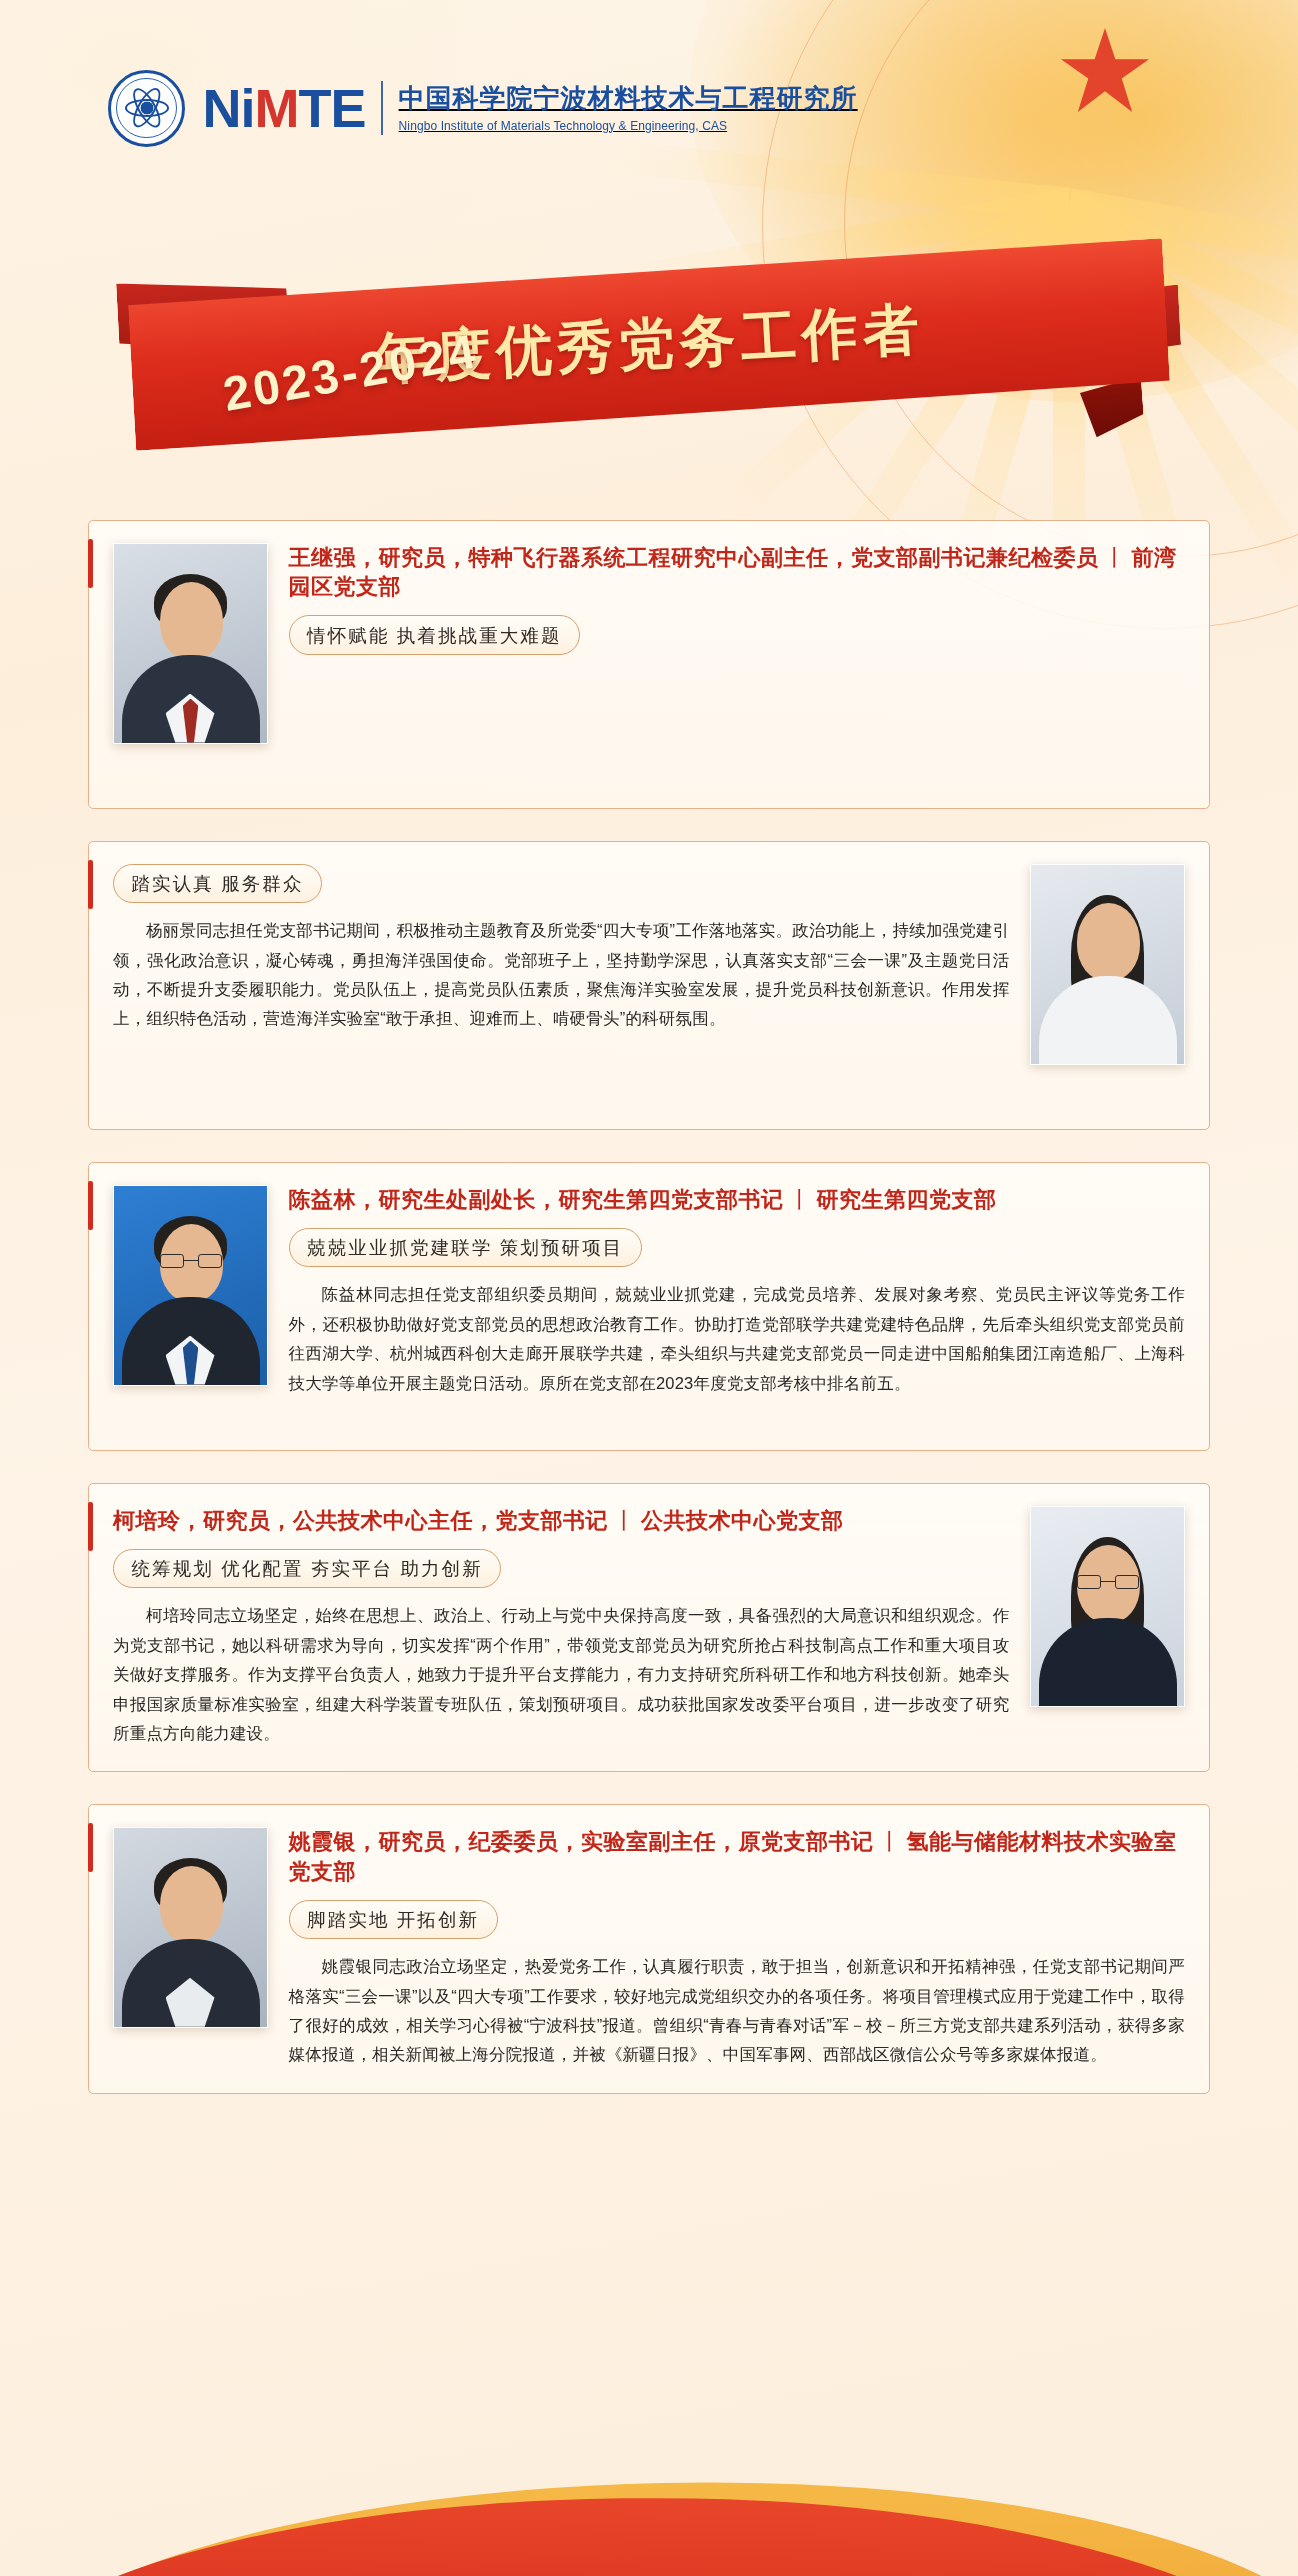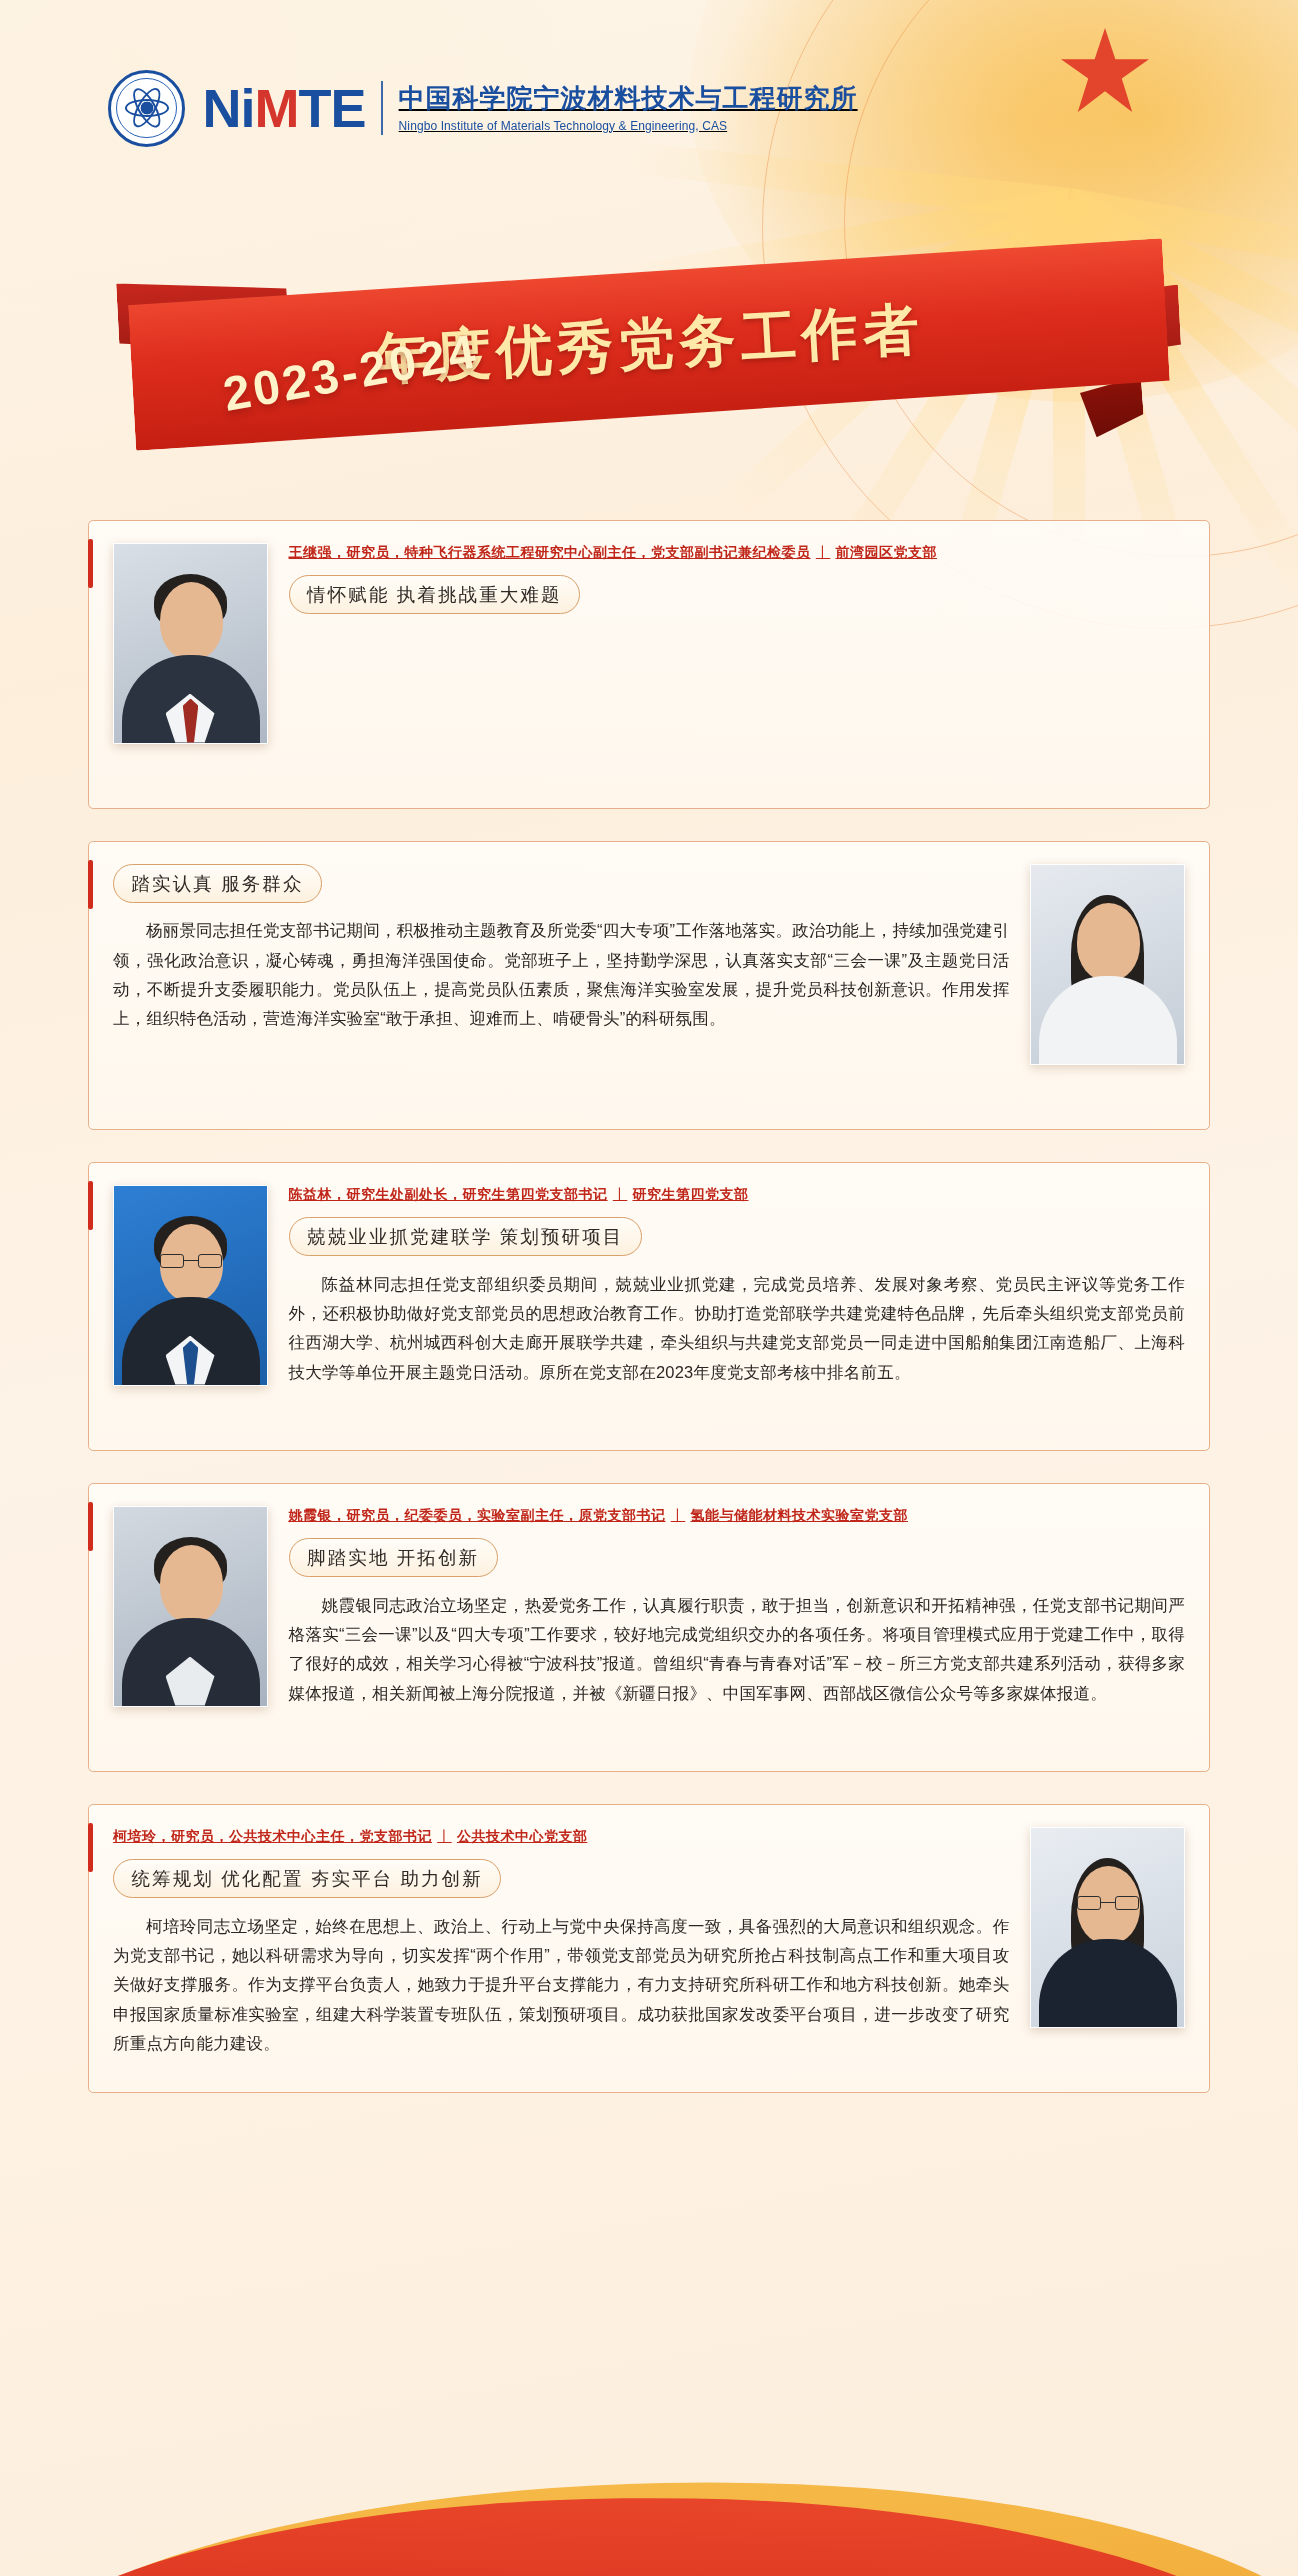--- a/index.html
+++ b/index.html
@@ -349,27 +349,26 @@
 
   .p1 .bg { background: linear-gradient(160deg, #d9dfe6 0%, #aeb8c4 100%); }
   .p2 .bg { background: linear-gradient(160deg, #e6eaef 0%, #c3ccd6 100%); }
   .p3 .bg { background: linear-gradient(160deg, #2e7fd4 0%, #1b5ea8 100%); }
   .p4 .bg { background: linear-gradient(160deg, #e9edf2 0%, #c9d2dc 100%); }
   .p5 .bg { background: linear-gradient(160deg, #d3d9e0 0%, #a8b3c0 100%); }
 
   .text-col { flex: 1 1 auto; min-width: 0; }
 
   .person-line {
-    font-size: 14px;
+    font-size: 22px;
     font-weight: 700;
     color: #c0271a;
     letter-spacing: 0.5px;
     line-height: 1.35;
     margin-bottom: 13.4px;
-    text-decoration: underline;
   }
   .person-line .sep { color: #c0271a; margin: 0 5.2px; font-weight: 400; }
 
   .slogan {
     display: inline-block;
     border: 1px solid #d8a06a;
     border-radius: 515px;
     padding: 6.2px 17.5px;
     font-size: 18.5px;
     font-weight: 400;
@@ -532,40 +531,20 @@
             <span>陈益林，研究生处副处长，研究生第四党支部书记</span><span class="sep">丨</span><span>研究生第四党支部</span>
           </div>
           <div class="slogan">兢兢业业抓党建联学  策划预研项目</div>
           <div class="body-text">陈益林同志担任党支部组织委员期间，兢兢业业抓党建，完成党员培养、发展对象考察、党员民主评议等党务工作外，还积极协助做好党支部党员的思想政治教育工作。协助打造党部联学共建党建特色品牌，先后牵头组织党支部党员前往西湖大学、杭州城西科创大走廊开展联学共建，牵头组织与共建党支部党员一同走进中国船舶集团江南造船厂、上海科技大学等单位开展主题党日活动。原所在党支部在2023年度党支部考核中排名前五。</div>
         </div>
       </div>
     </div>
 
     <div class="card">
       <div class="accent"></div>
-      <div class="card-inner">
-        <div class="photo p5">
-          <div class="bg"></div>
-          <div class="person-hair"></div>
-          <div class="person-head"></div>
-          <div class="person-body" style="background:#262d38;"></div>
-          <div class="person-shirt" style="background:#e9ecef;"></div>
-        </div>
-        <div class="text-col">
-          <div class="person-line">
-            <span>姚霞银，研究员，纪委委员，实验室副主任，原党支部书记</span><span class="sep">丨</span><span>氢能与储能材料技术实验室党支部</span>
-          </div>
-          <div class="slogan">脚踏实地  开拓创新</div>
-          <div class="body-text">姚霞银同志政治立场坚定，热爱党务工作，认真履行职责，敢于担当，创新意识和开拓精神强，任党支部书记期间严格落实“三会一课”以及“四大专项”工作要求，较好地完成党组织交办的各项任务。将项目管理模式应用于党建工作中，取得了很好的成效，相关学习心得被“宁波科技”报道。曾组织“青春与青春对话”军－校－所三方党支部共建系列活动，获得多家媒体报道，相关新闻被上海分院报道，并被《新疆日报》、中国军事网、西部战区微信公众号等多家媒体报道。</div>
-        </div>
-      </div>
-    </div>
-
-    <div class="card">
-      <div class="accent"></div>
       <div class="card-inner right-photo">
         <div class="photo p4">
           <div class="bg"></div>
           <div class="person-hair long"></div>
           <div class="person-head"></div>
           <div class="person-body" style="background:#1b2330;"></div>
           <div class="glasses">
               <i class="l"></i>
               <i class="r"></i>
               <b></b>
@@ -574,20 +553,40 @@
         <div class="text-col">
           <div class="person-line">
             <span>柯培玲，研究员，公共技术中心主任，党支部书记</span><span class="sep">丨</span><span>公共技术中心党支部</span>
           </div>
           <div class="slogan">统筹规划  优化配置  夯实平台  助力创新</div>
           <div class="body-text">柯培玲同志立场坚定，始终在思想上、政治上、行动上与党中央保持高度一致，具备强烈的大局意识和组织观念。作为党支部书记，她以科研需求为导向，切实发挥“两个作用”，带领党支部党员为研究所抢占科技制高点工作和重大项目攻关做好支撑服务。作为支撑平台负责人，她致力于提升平台支撑能力，有力支持研究所科研工作和地方科技创新。她牵头申报国家质量标准实验室，组建大科学装置专班队伍，策划预研项目。成功获批国家发改委平台项目，进一步改变了研究所重点方向能力建设。</div>
         </div>
       </div>
     </div>
 
+    <div class="card">
+      <div class="accent"></div>
+      <div class="card-inner">
+        <div class="photo p5">
+          <div class="bg"></div>
+          <div class="person-hair"></div>
+          <div class="person-head"></div>
+          <div class="person-body" style="background:#262d38;"></div>
+          <div class="person-shirt" style="background:#e9ecef;"></div>
+        </div>
+        <div class="text-col">
+          <div class="person-line">
+            <span>姚霞银，研究员，纪委委员，实验室副主任，原党支部书记</span><span class="sep">丨</span><span>氢能与储能材料技术实验室党支部</span>
+          </div>
+          <div class="slogan">脚踏实地  开拓创新</div>
+          <div class="body-text">姚霞银同志政治立场坚定，热爱党务工作，认真履行职责，敢于担当，创新意识和开拓精神强，任党支部书记期间严格落实“三会一课”以及“四大专项”工作要求，较好地完成党组织交办的各项任务。将项目管理模式应用于党建工作中，取得了很好的成效，相关学习心得被“宁波科技”报道。曾组织“青春与青春对话”军－校－所三方党支部共建系列活动，获得多家媒体报道，相关新闻被上海分院报道，并被《新疆日报》、中国军事网、西部战区微信公众号等多家媒体报道。</div>
+        </div>
+      </div>
+    </div>
+
   </div>
 
   <div class="bottom">
     <div class="wave w1"></div>
 
     <div class="wave w2"></div>
 
   </div>
 
 </div>

